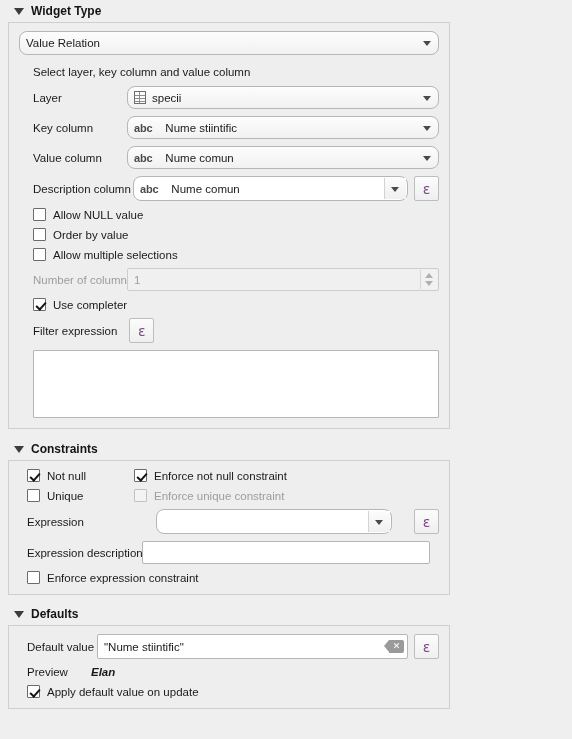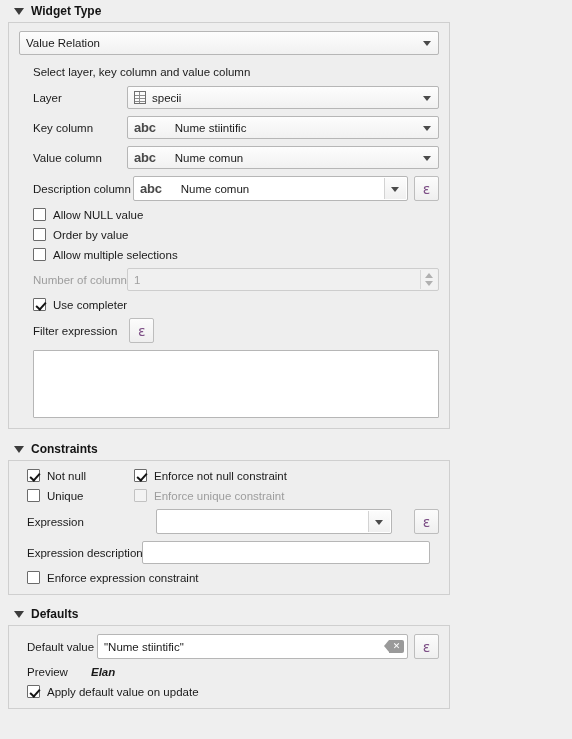--- a/index.html
+++ b/index.html
@@ -40,21 +40,21 @@
   .row { display: flex; align-items: center; margin-bottom: 7px; }
   .row:last-child { margin-bottom: 0; }
   .lbl { color: #1a1a1a; white-space: nowrap; }
   .hint { padding: 2px 0 8px 14px; color: #1a1a1a; }
 
   
   .combo {
     height: 23px;
     background: linear-gradient(to bottom, #fdfdfd 0%, #f1f1f1 100%);
     border: 1px solid #b6b6b6;
-    border-radius: 2px;
+    border-radius: 8px;
     display: flex; align-items: center;
     padding: 0 6px;
     position: relative;
     font-size: 11.5px;
     color: #1a1a1a;
   }
   .combo .arw {
     position: absolute; right: 7px; top: 50%;
     margin-top: -2px;
     width: 0; height: 0;
@@ -68,22 +68,22 @@
     width: 1px; background: #d3d3d3;
   }
   .combo.split .btnbg {
     position: absolute; right: 1px; top: 1px; bottom: 1px; width: 21px;
     background: linear-gradient(to bottom, #fcfcfc 0%, #f0f0f0 100%);
   }
   .combo.split .arw { right: 8px; }
 
   
   .abc {
-    font-size: 13px; font-weight: bold; color: #4a4a4a;
-    margin-right: 19px; letter-spacing: -0.2px;
+    font-size: 11px; font-weight: bold; color: #4a4a4a;
+    margin-right: 13px; letter-spacing: -0.2px;
     font-family: "Liberation Sans", sans-serif;
   }
   .tbl-icon {
     width: 12px; height: 13px; margin-right: 6px;
     border: 1px solid #6e6e6e; background: #fbfbfb;
     position: relative; flex: none;
   }
   .tbl-icon::before {
     content: ""; position: absolute; left: 0; right: 0; top: 3px;
     height: 1px; background: #8d8d8d;

